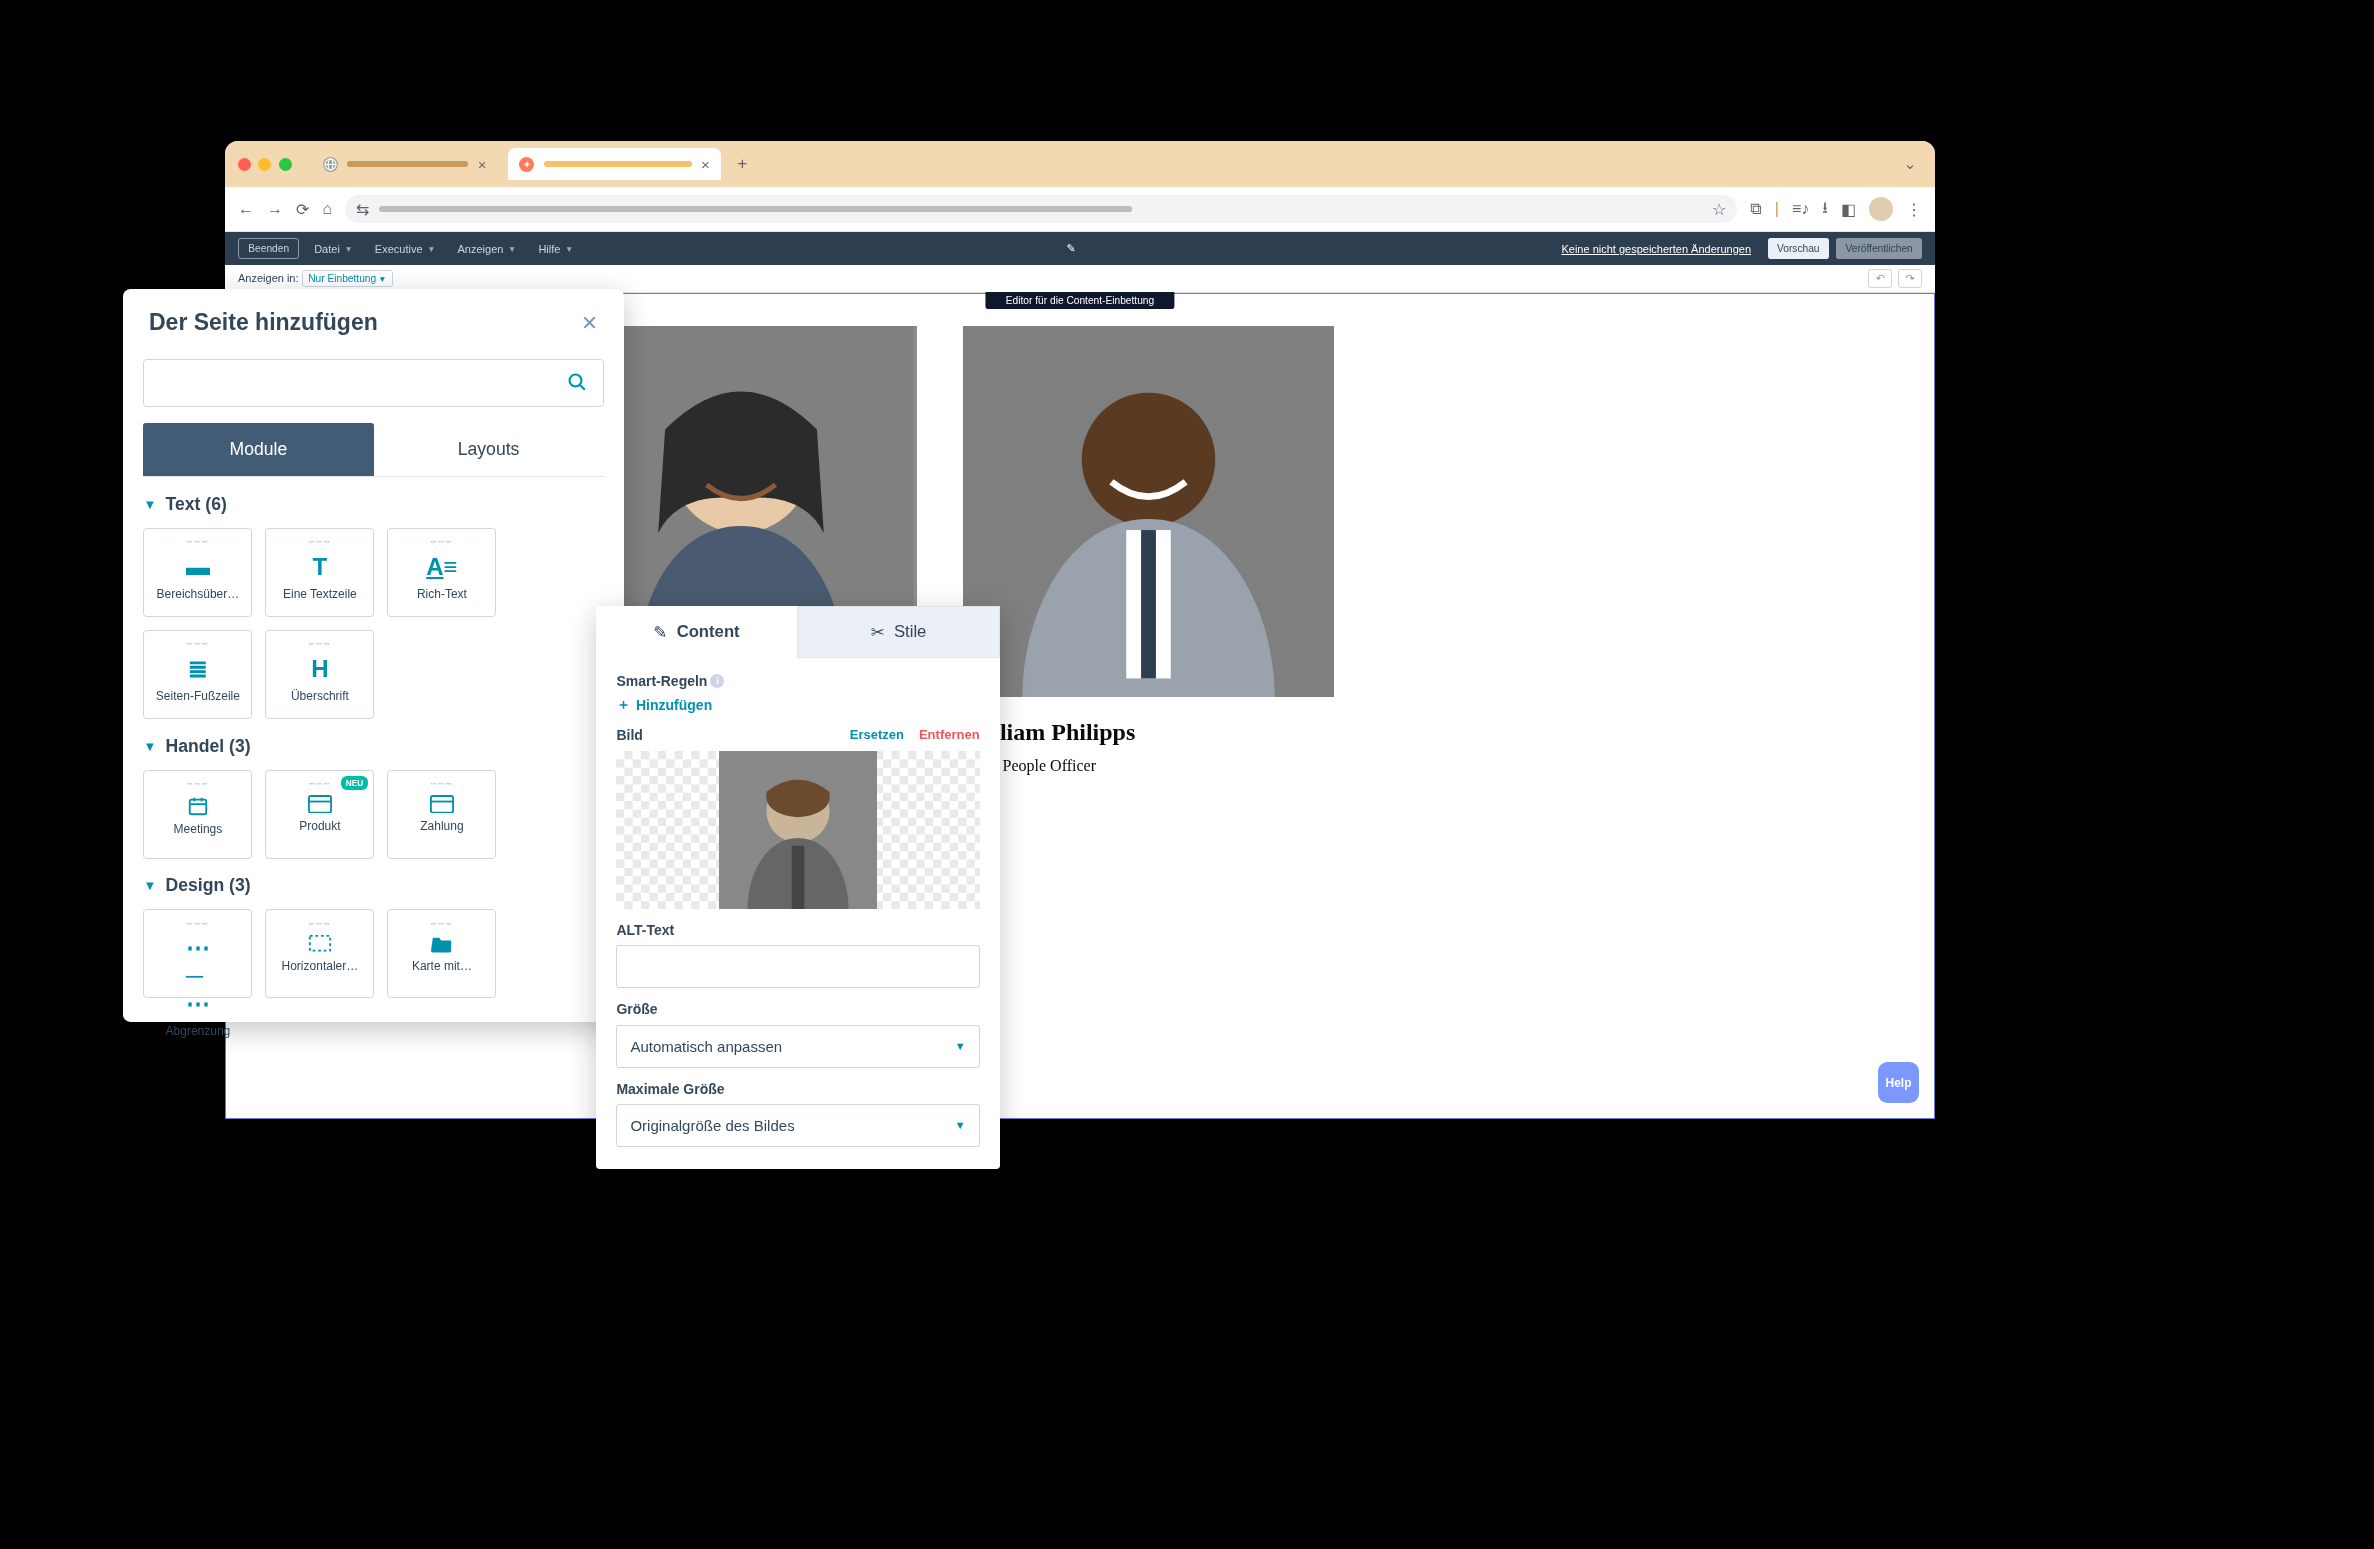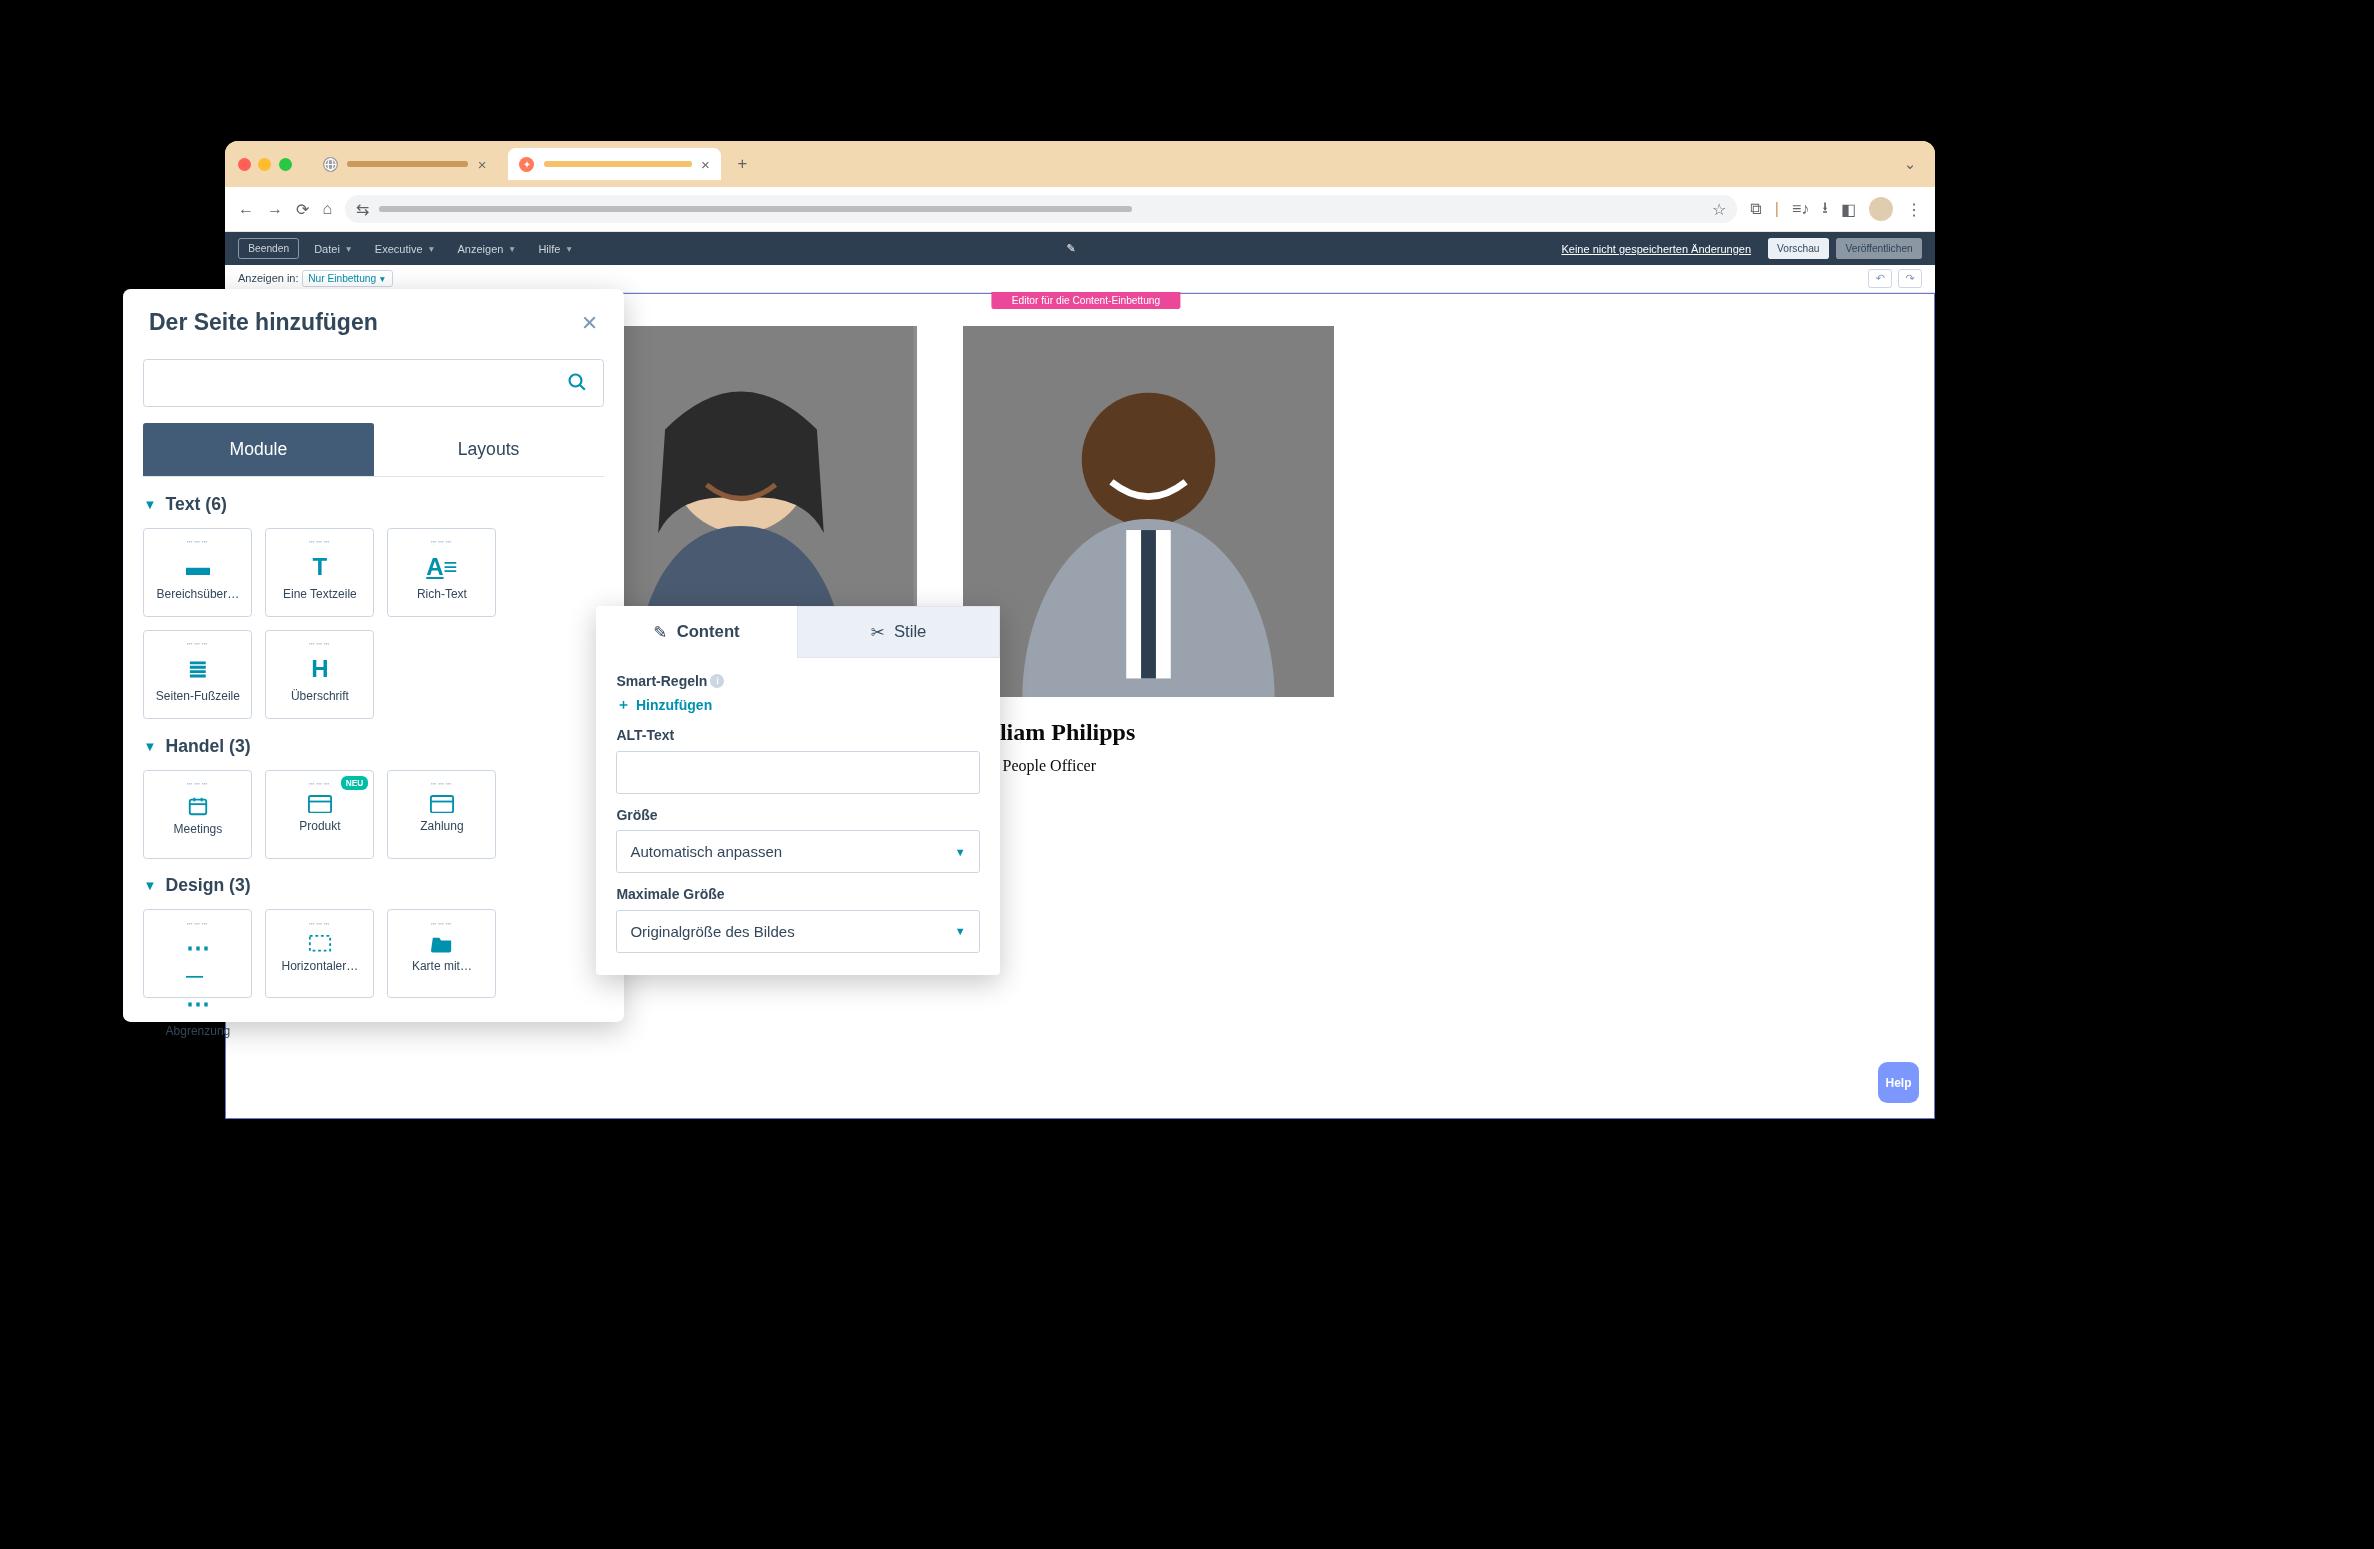--- a/index.html
+++ b/index.html
@@ -31,21 +31,21 @@
   .app-menu .spacer{flex:1}
   .app-menu .pencil{color:#fff}
   .app-menu .unsaved{color:#fff;text-decoration:underline;font-size:11px;margin-right:9.3px;}
   .app-menu .obtn{background:#eaf0f6;color:#33475b;padding:4.6px 9.3px;border-radius:2.8px;font-size:10.2px;}
   .app-menu .obtn.dis{opacity:.5}
   .subbar{height:28px;background:#fff;border-bottom:0.9px solid #e5e5e5;display:flex;align-items:center;padding:0 13px;font-size:11px;color:#33475b;gap:5.6px;justify-content:space-between;}
   .subbar .sel{border:0.9px solid #cbd6e2;border-radius:2.8px;padding:1.9px 5.6px;color:#0091ae;font-size:10.2px;display:inline-flex;align-items:center;gap:2px;}
   .subbar .hist{display:flex;gap:5.6px;}
   .subbar .hbtn{border:0.9px solid #cbd6e2;border-radius:2.8px;width:24px;height:18.6px;display:flex;align-items:center;justify-content:center;color:#7c98b6;font-size:11px;}
   .canvas{background:#fff;position:relative;border:1.9px solid #6a78d1;min-height:826px;padding:32px 43px;}
-  .ribbon{position:absolute;left:50%;top:-1.9px;transform:translateX(-50%);background:#ec4899;color:#fff;font-size:10.2px;padding:2.8px 20.4px;border-radius:0 0 2.8px 2.8px;margin-left:6px;}
+  .ribbon{position:absolute;left:50%;top:-1.9px;transform:translateX(-50%);background:#0f172a;color:#fff;font-size:10.2px;padding:2.8px 20.4px;border-radius:0 0 2.8px 2.8px;}
   .people{display:flex;gap:46px;margin-left:232px;}
   .card{width:352px;}
   .portrait{width:352px;height:345px;background:#8d8d8d;display:flex;align-items:flex-end;justify-content:center;overflow:hidden;}
   .card .name{font-family:"Times New Roman",serif;font-weight:700;font-size:24px;margin-top:22px;color:#0a0a0a;}
   .card .role{font-family:"Times New Roman",serif;font-size:16px;margin-top:11px;color:#0a0a0a;}
   .help{position:absolute;right:15px;bottom:15px;width:41px;height:41px;border-radius:9.3px;background:#7c98ff;color:#fff;display:flex;align-items:center;justify-content:center;font-size:12px;font-weight:600;}
 
   
   .panel-left{position:absolute;left:-102px;top:148px;width:501px;background:#fff;border-radius:7.4px;box-shadow:0 7.4px 28px rgba(0,0,0,.22);padding:0 0 24px;}
   .pl-head{display:flex;align-items:center;justify-content:space-between;padding:20.4px 26px 9.3px;}
@@ -367,20 +367,40 @@
     <div class="pm-body">
       <div class="pm-label">
           <span>Smart-Regeln</span>
           <span class="info">i</span>
         </div>
       <div class="pm-add">
           <span>＋</span>
           <span>Hinzufügen</span>
         </div>
 
+      <div class="pm-row">
+        <div class="pm-imgrow">
+          <div class="pm-label">Bild</div>
+          <div class="pm-links">
+            <span>Ersetzen</span>
+            <span class="danger">Entfernen</span>
+          </div>
+        </div>
+        <div class="pm-img">
+          <div class="thumb">
+            <svg viewBox="0 0 100 100" width="100%" height="100%">
+                <rect width="100" height="100" fill="#888"></rect>
+                <circle cx="50" cy="38" r="20" fill="#c9b59a"></circle>
+                <path d="M50 55 C30 55 18 78 18 100 L82 100 C82 78 70 55 50 55" fill="#666"></path>
+                <path d="M30 26 Q50 10 70 26 Q72 40 50 42 Q28 40 30 26" fill="#6b4a2e"></path>
+                <rect x="46" y="60" width="8" height="40" fill="#444"></rect>
+              </svg>
+          </div>
+        </div>
+      </div>
 
       <div class="pm-row">
         <div class="pm-label">ALT-Text</div>
         <input class="pm-input" type="text" style="">
       </div>
 
       <div class="pm-row">
         <div class="pm-label">Größe</div>
         <div class="pm-select">
             <span>Automatisch anpassen</span>

